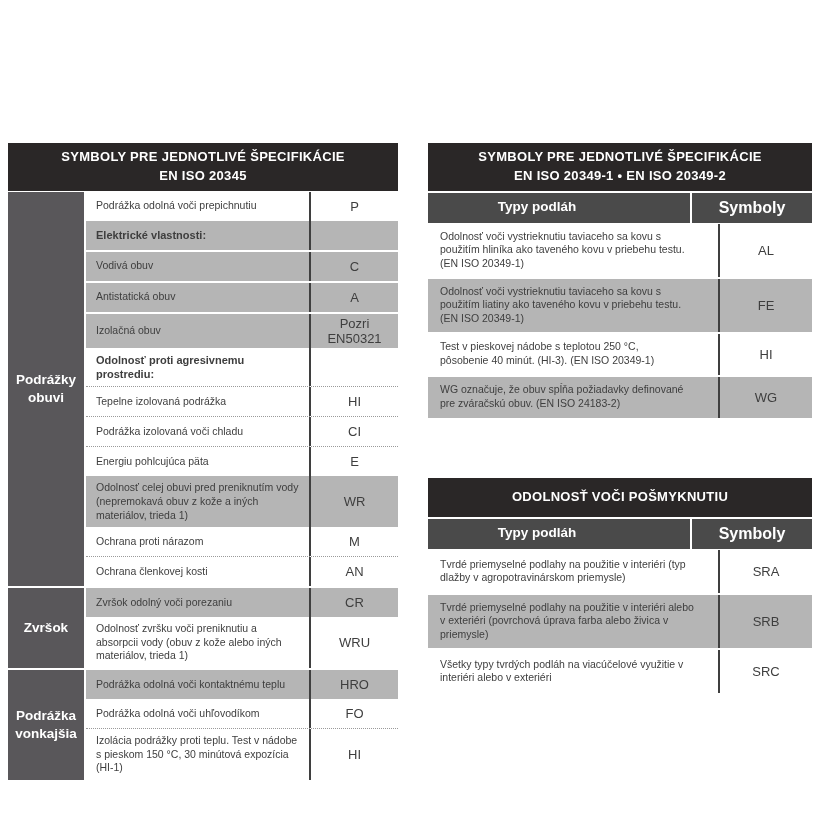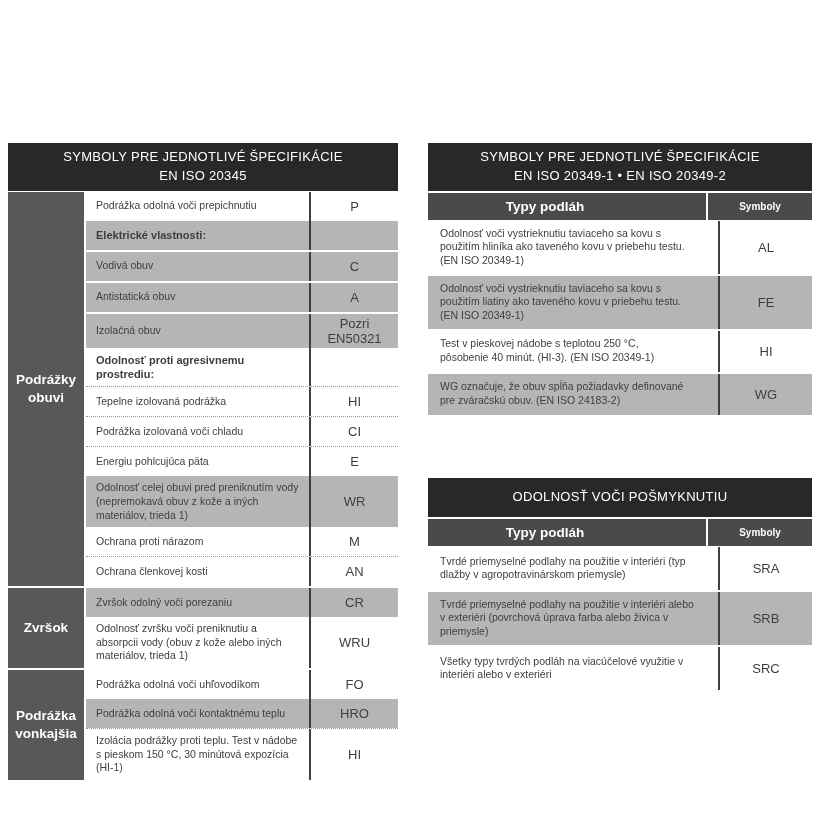--- a/index.html
+++ b/index.html
@@ -8,28 +8,28 @@
     font-family:"Liberation Sans", sans-serif;
     -webkit-font-smoothing:antialiased;
   }
   .tbl{position:absolute;}
   #left-table{left:8px;top:143px;width:390px;}
   #specs-table{left:428px;top:143px;width:384px;}
   #slip-table{left:428px;top:478px;width:384px;}
 
   .tbl-header{
     background:var(--header-bg,#2a2727);color:#fff;text-align:center;
-    font-weight:normal;font-size:13px;line-height:1.45;padding:5px 4px;
+    font-weight:bold;font-size:13px;line-height:1.45;padding:5px 4px;
     letter-spacing:.3px;
   }
   .tbl-header.single{padding:10px 4px;}
 
   .subheader{display:flex;background:var(--subheader-bg,#4a4a4a);color:#fff;margin-top:2px;gap:44px;}
   .subheader .sh-desc{flex:1;text-align:center;font-weight:bold;font-size:13.5px;padding:6px 4px;}
-  .subheader .sh-sym{width:88px;font-weight:bold;font-size:10px;padding:6px 8px;border-left:2px solid #fff;display:flex;align-items:center;justify-content:center;}
+  .subheader .sh-sym{width:88px;font-weight:bold;font-size:16px;padding:6px 16px;border-left:2px solid #fff;display:flex;align-items:center;justify-content:center;}
 
   .group{display:flex;gap:2px;}
   .group + .group{margin-top:2px;}
   .body{margin-top:1px;}
   .cat{
     width:76px;background:var(--category-bg,#59575a);color:#fff;font-weight:bold;
     font-size:13.5px;display:flex;align-items:center;justify-content:center;
     text-align:center;line-height:1.35;padding:2px;box-sizing:border-box;
   }
   .rows{flex:1;display:flex;flex-direction:column;}
@@ -124,27 +124,27 @@
           </div>
           <div class="row">
             <div class="desc">Odolnosť zvršku voči preniknutiu a absorpcii vody (obuv z kože alebo iných materiálov, trieda 1)</div>
             <div class="sym">WRU</div>
           </div>
         </div>
       </div>
       <div class="group">
         <div class="cat">Podrážka vonkajšia</div>
         <div class="rows">
-          <div class="row">
-            <div class="desc">Podrážka odolná voči uhľovodíkom</div>
-            <div class="sym">FO</div>
-          </div>
           <div class="row shaded">
             <div class="desc">Podrážka odolná voči kontaktnému teplu</div>
             <div class="sym">HRO</div>
+          </div>
+          <div class="row">
+            <div class="desc">Podrážka odolná voči uhľovodíkom</div>
+            <div class="sym">FO</div>
           </div>
           <div class="row" style="border-top: 1px dotted rgb(154, 154, 154);">
             <div class="desc">Izolácia podrážky proti teplu. Test v nádobe s pieskom 150 °C, 30 minútová expozícia (HI-1)</div>
             <div class="sym">HI</div>
           </div>
         </div>
       </div>
     </div>
 </div>
 

